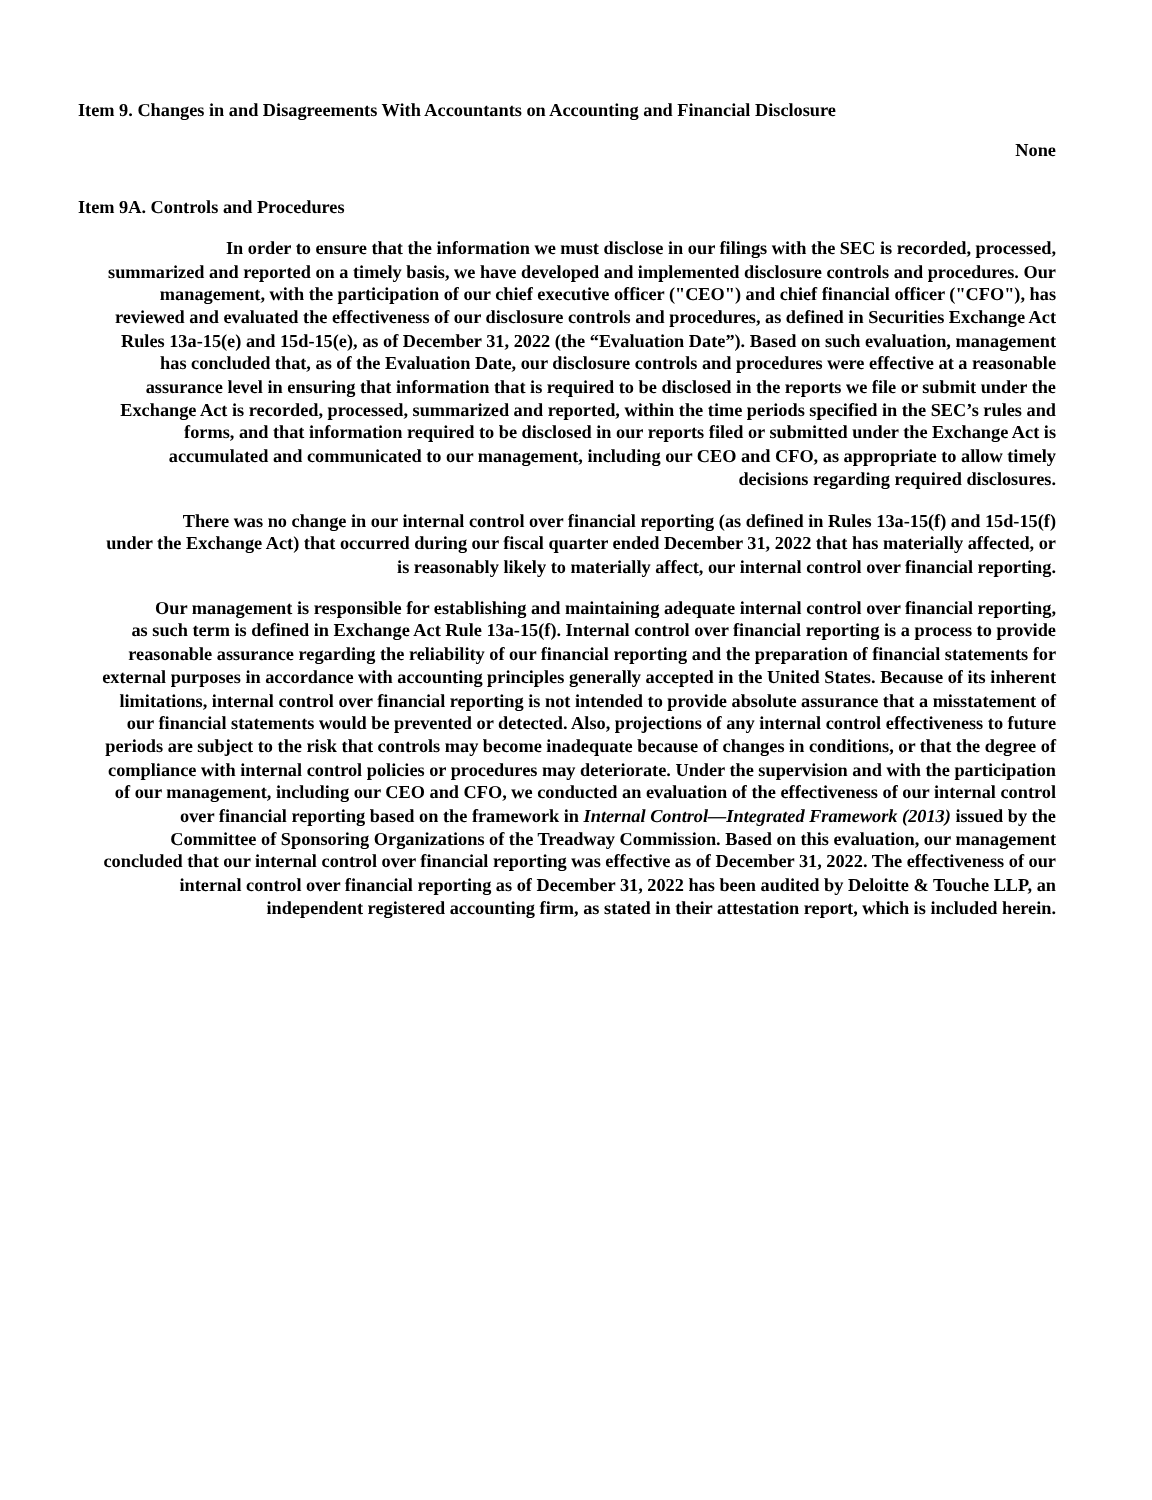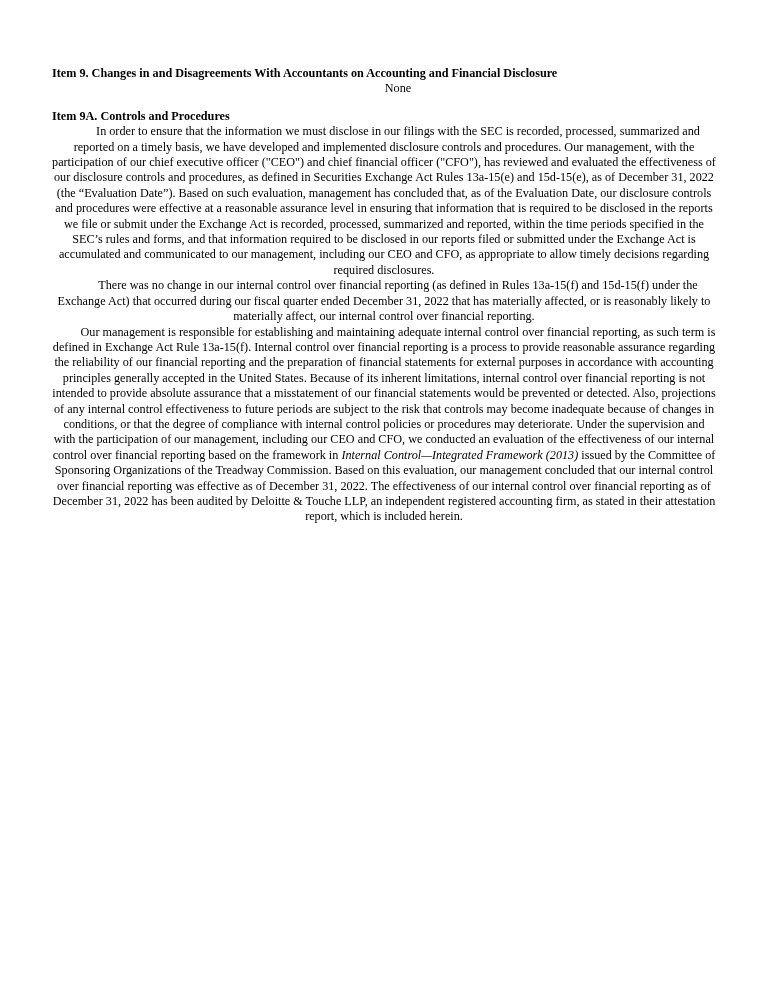--- a/index.html
+++ b/index.html
@@ -19,31 +19,32 @@
     box-sizing: border-box;
     padding: 66px 52px 0 52px;
     overflow: hidden;
   }
   .heading {
     font-weight: bold;
     font-size: 12.2px;
     margin: 0;
   }
   .heading-item9a {
-    margin-top: 12px;
+    margin-top: 22px;
   }
   .heading-center {
     font-weight: bold;
     text-align: center;
     margin: 18px 0 0 0;
     font-size: 12.2px;
   }
   p.body {
-    margin: 0;
-    text-align: center;
+    margin: 12px;
+    text-align: right;
+    font-weight: bold;
   }
   .indent {
     text-indent: 28px;
   }
   .none-line {
     margin-top: 15px;
   }
   .para-first {
     margin-top: 10px;
   }

